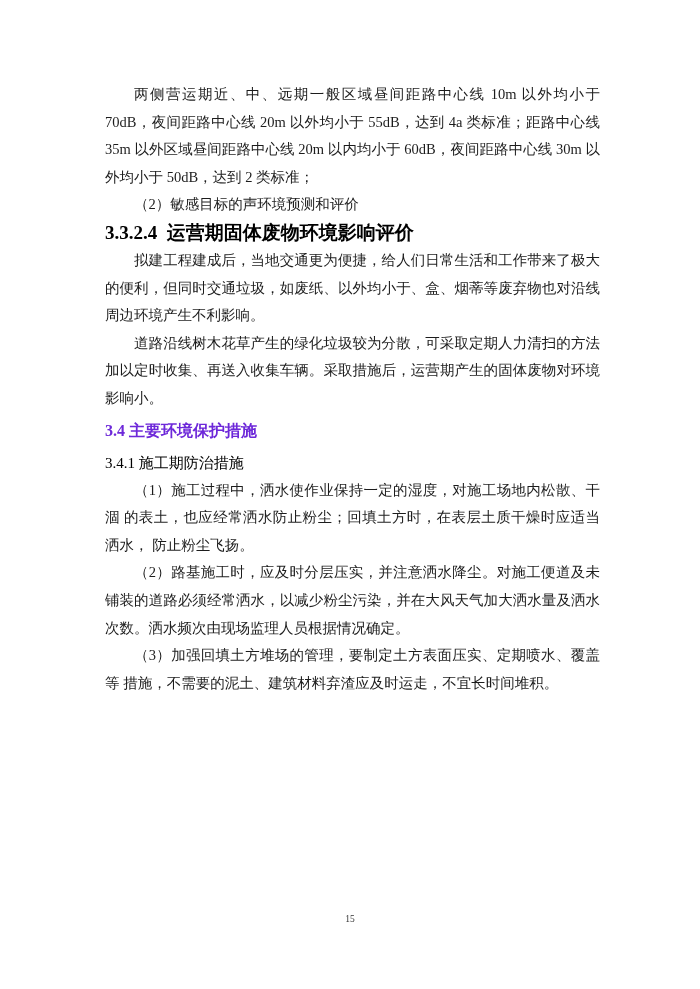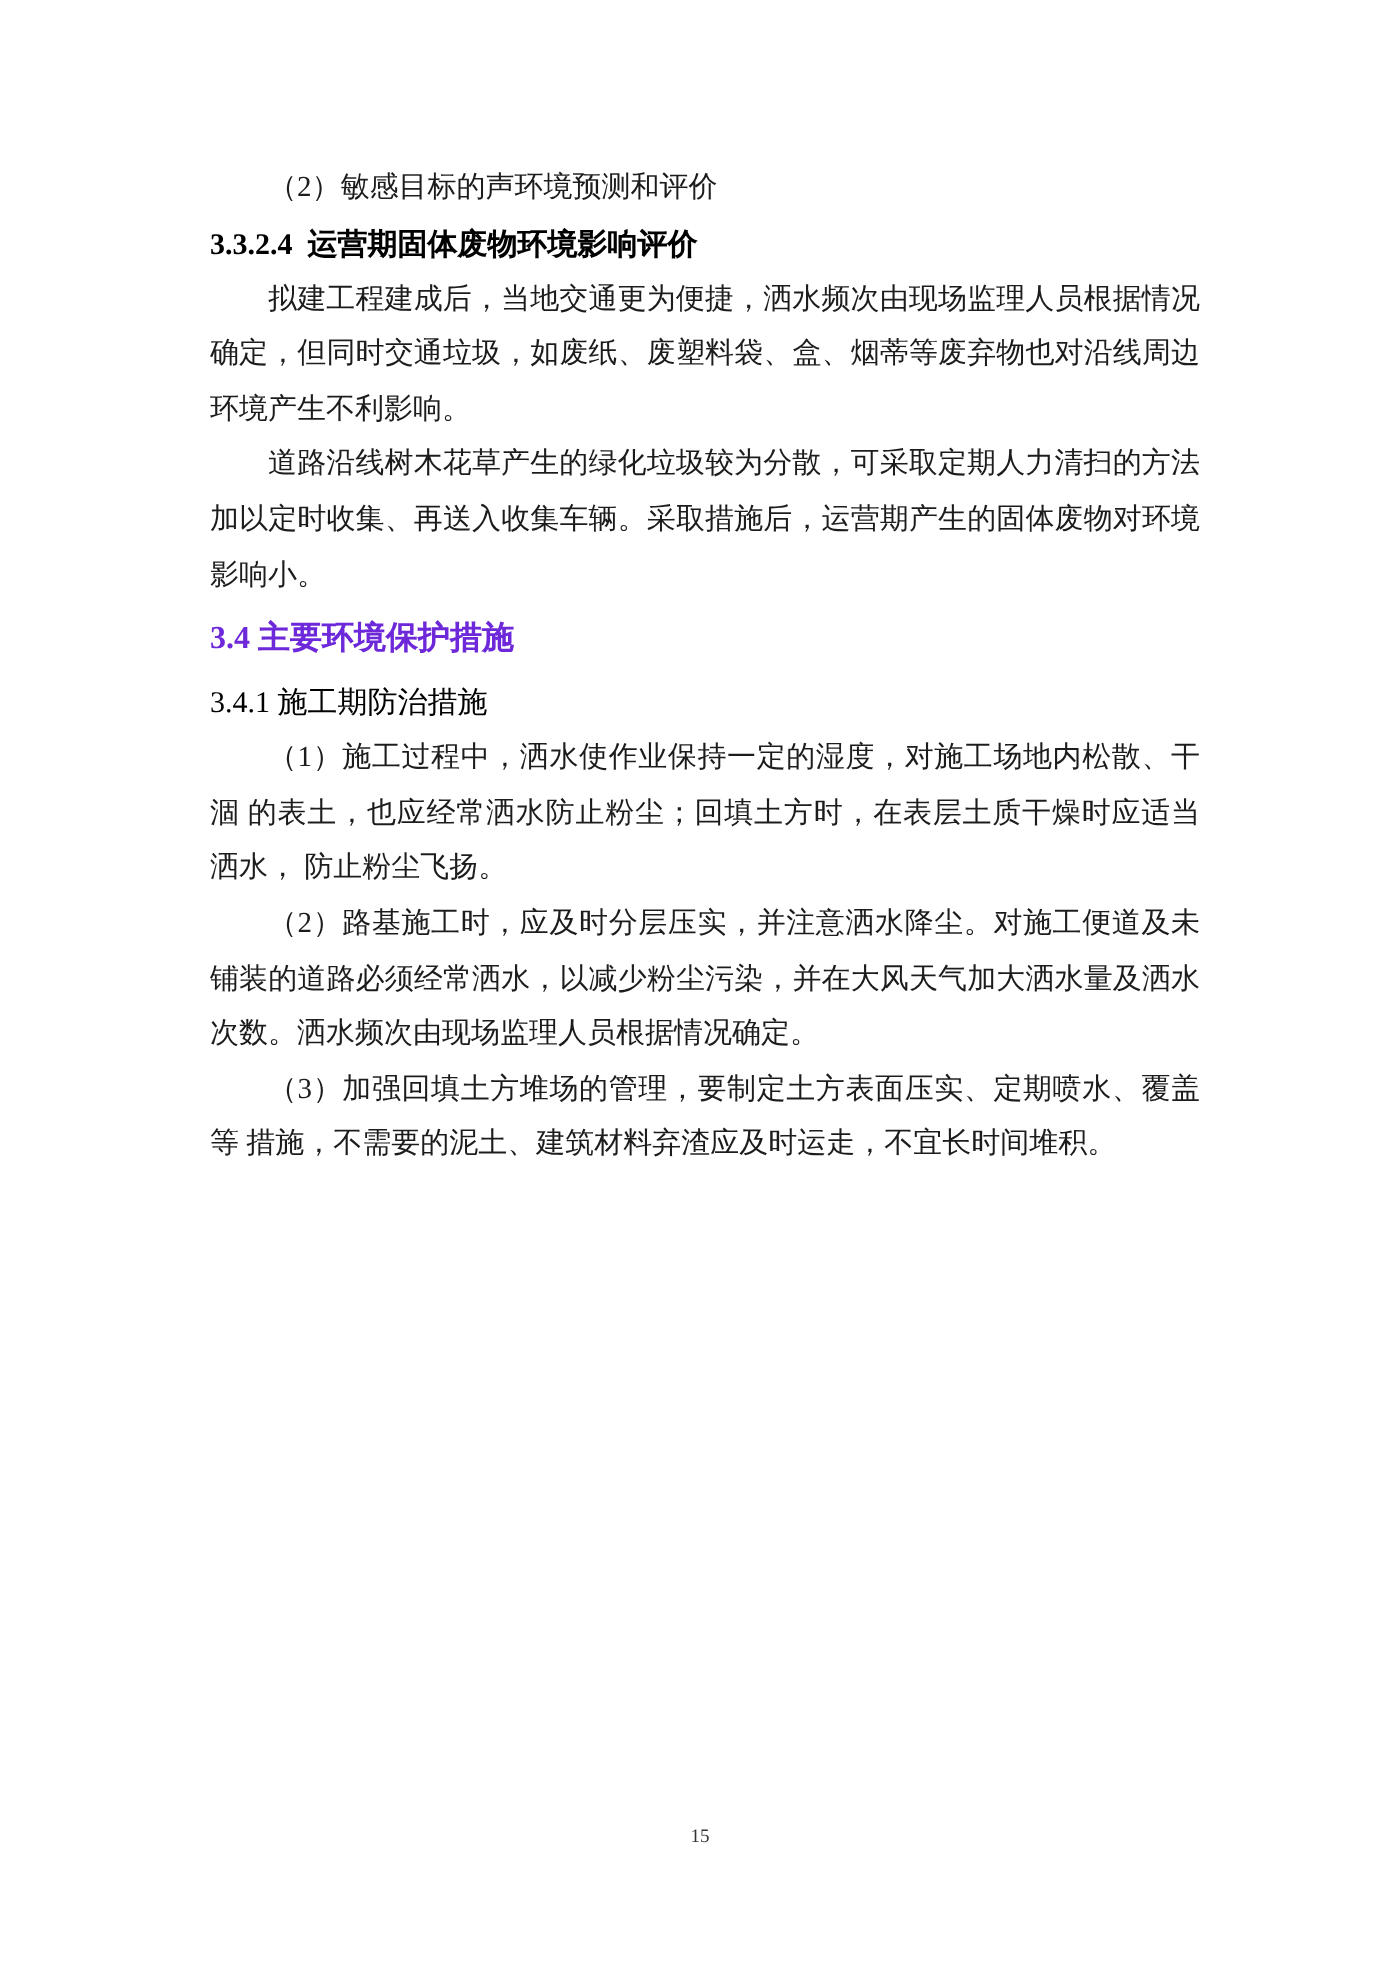--- a/index.html
+++ b/index.html
@@ -40,21 +40,21 @@
     white-space: pre-wrap;
   }
   .heading-2 {
     font-size: 15px;
     line-height: 28px;
     font-weight: normal;
     color: #000000;
     white-space: pre-wrap;
   }
   .heading-3 {
-    font-size: 15px;
+    font-size: 19px;
     line-height: 28px;
     font-weight: bold;
     color: #000000;
     white-space: pre-wrap;
   }
   .footer {
     position: absolute;
     top: 908px;
     left: 0;
     width: 700px;
@@ -65,23 +65,24 @@
     line-height: 14px;
     color: #333333;
     font-family: "Liberation Serif", "DejaVu Serif", serif;
   }
 </style>
 </head>
 <body>
 
 <div class="page">
   <div class="content">
+    <p class="body-para">两侧营运期近、中、远期一般区域昼间距路中心线 10m 以外均小于 70dB，夜间距路中心线 20m 以外均小于 55dB，达到 4a 类标准；距路中心线 35m 以外区域昼间距路中心线 20m 以内均小于 60dB，夜间距路中心线 30m 以外均小于 50dB，达到 2 类标准；</p>
     <p class="body-para">（2）敏感目标的声环境预测和评价</p>
     <h4 class="heading-3">3.3.2.4  运营期固体废物环境影响评价</h4>
-    <p class="body-para">拟建工程建成后，当地交通更为便捷，洒水频次由现场监理人员根据情况确定，但同时交通垃圾，如废纸、废塑料袋、盒、烟蒂等废弃物也对沿线周边环境产生不利影响。</p>
+    <p class="body-para">拟建工程建成后，当地交通更为便捷，给人们日常生活和工作带来了极大的便利，但同时交通垃圾，如废纸、以外均小于、盒、烟蒂等废弃物也对沿线周边环境产生不利影响。</p>
     <p class="body-para">道路沿线树木花草产生的绿化垃圾较为分散，可采取定期人力清扫的方法加以定时收集、再送入收集车辆。采取措施后，运营期产生的固体废物对环境影响小。</p>
     <h2 class="heading-1">3.4 主要环境保护措施</h2>
     <h3 class="heading-2">3.4.1 施工期防治措施</h3>
     <p class="body-para">（1）施工过程中，洒水使作业保持一定的湿度，对施工场地内松散、干涸 的表土，也应经常洒水防止粉尘；回填土方时，在表层土质干燥时应适当洒水， 防止粉尘飞扬。</p>
     <p class="body-para">（2）路基施工时，应及时分层压实，并注意洒水降尘。对施工便道及未铺装的道路必须经常洒水，以减少粉尘污染，并在大风天气加大洒水量及洒水次数。洒水频次由现场监理人员根据情况确定。</p>
     <p class="body-para">（3）加强回填土方堆场的管理，要制定土方表面压实、定期喷水、覆盖等 措施，不需要的泥土、建筑材料弃渣应及时运走，不宜长时间堆积。</p>
   </div>
   <div class="footer">
     <span class="page-number">15</span>
   </div>

